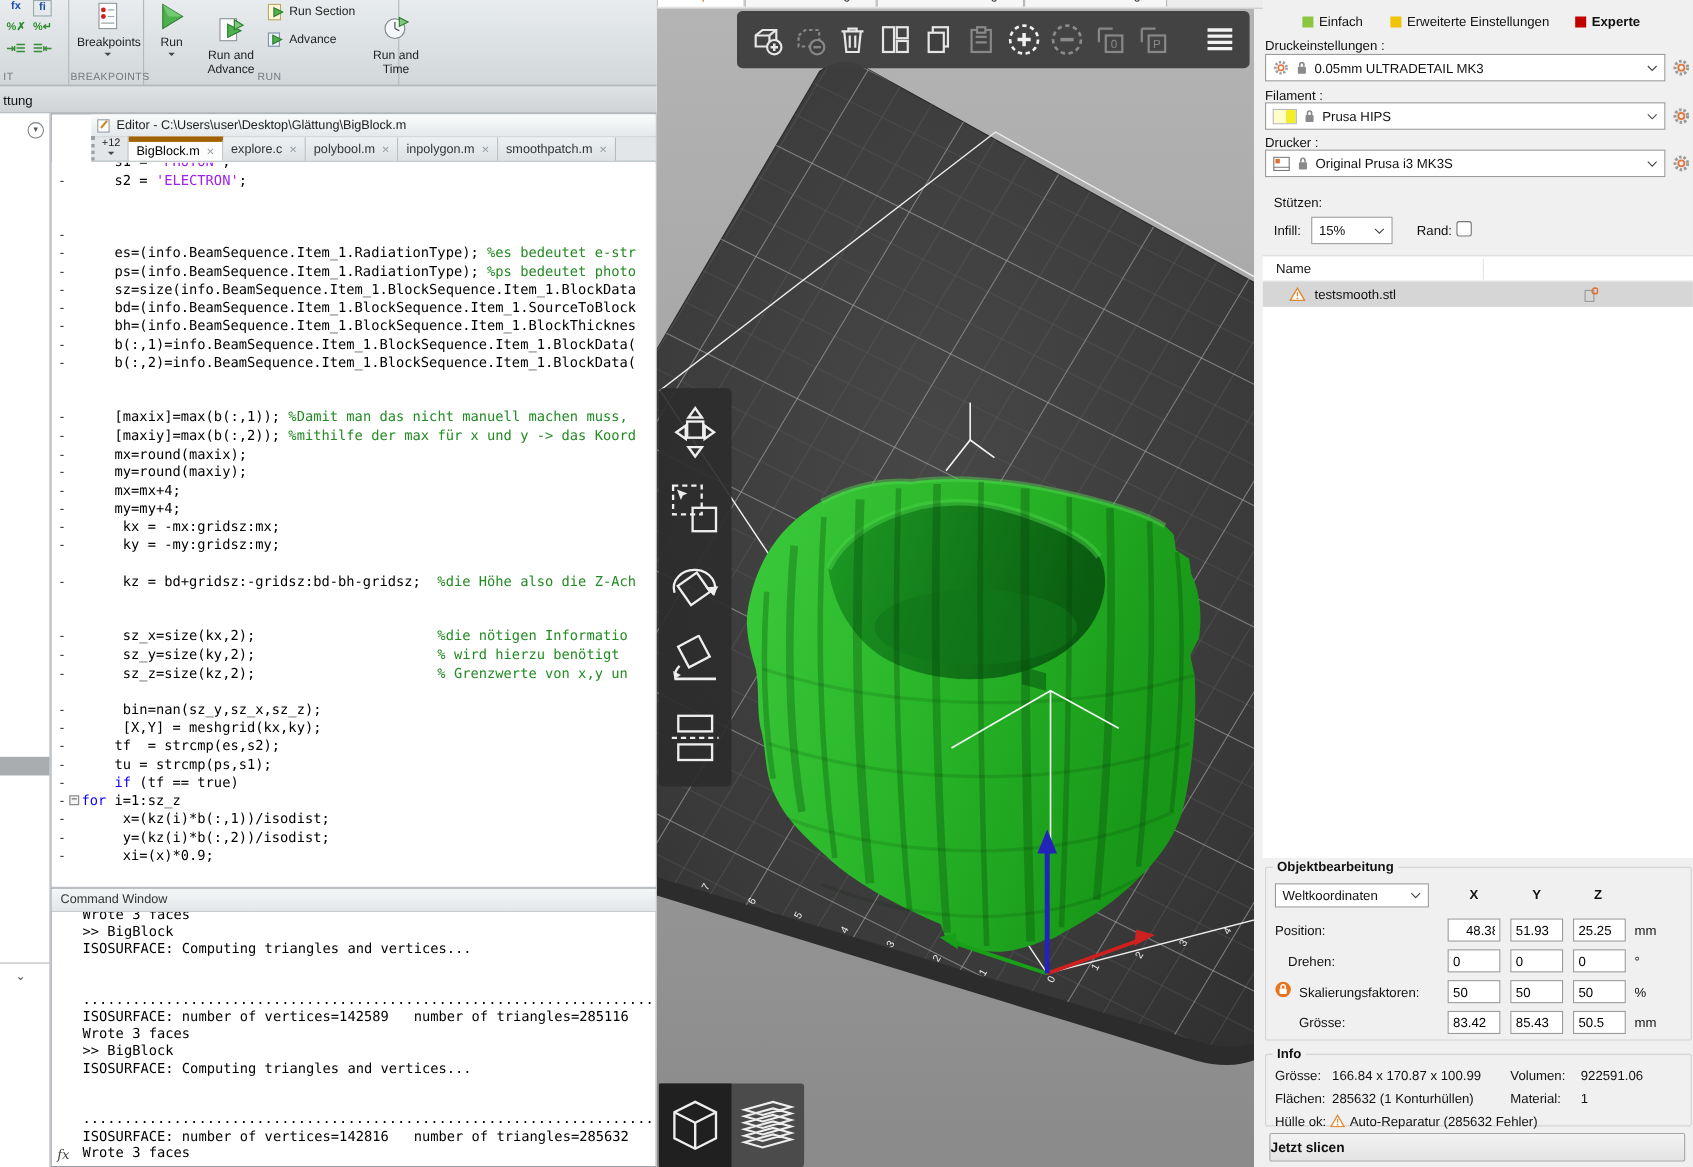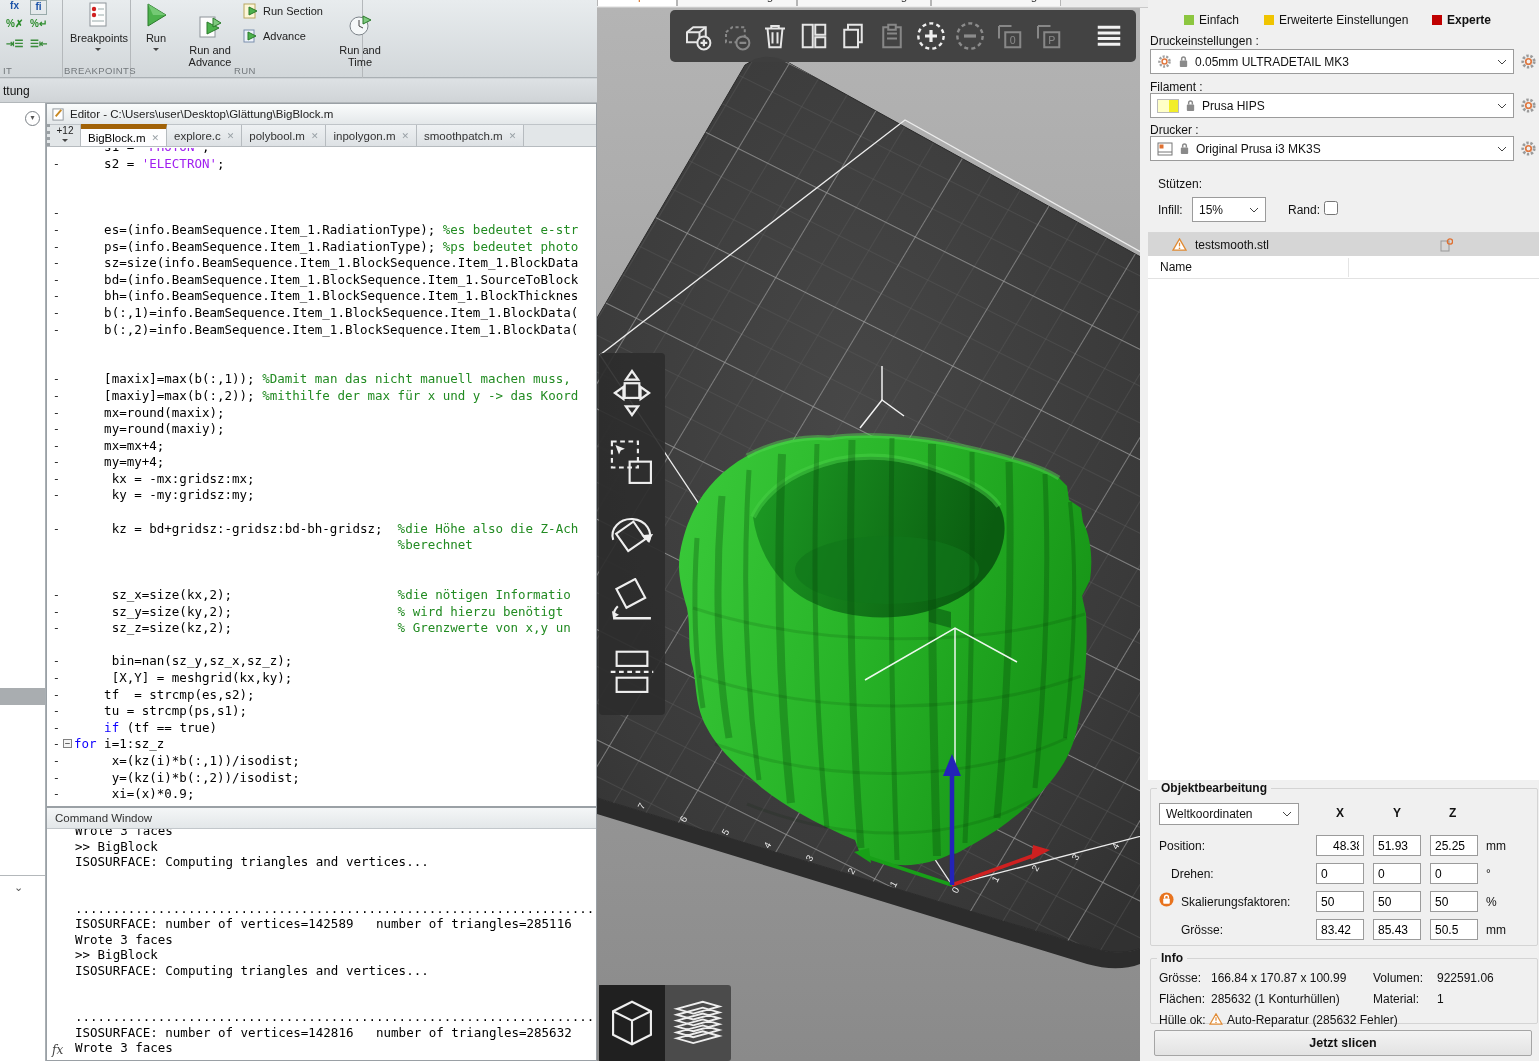--- a/index.html
+++ b/index.html
@@ -26,21 +26,21 @@
 
   #folderpanel { position:absolute; left:0; top:103px; width:46px; height:958px;
                  background:#fff; border-right:1px solid #a9afb3; }
   #folder-menu-btn { position:absolute; right:5px; top:8px; width:15px; height:15px; border:1.5px solid #7a8085;
                      border-radius:50%; font-size:8px; color:#555; text-align:center; line-height:12px; }
   #folder-sel-row { position:absolute; left:0; top:585px; width:45px; height:17px; background:#a9adb0; }
   #folder-divider { position:absolute; left:0; top:772px; width:45px; height:1px; background:#b4b8bb; }
   #folder-chev { position:absolute; left:14px; top:778px; color:#555; font-size:11px; }
 
   #editor { position:absolute; left:46px; top:103px; width:551px; height:704px;
-            background:#fff; border:1px solid #9aa0a5; }
+            background:#fff; border:1px solid #9aa0a5;padding-left:36px; }
   #editor-title { height:21px; background:linear-gradient(#fafcfc,#e4e8ea); border-bottom:1px solid #bfc4c8;
                   font-size:11.5px; color:#222; display:flex; align-items:center; gap:5px; padding-left:5px; }
   #pencil-icon { width:13px; height:13px; }
   #editor-tabbar { height:22px; background:#e2e6e8; border-bottom:1px solid #b6bbbf; display:flex; align-items:flex-end; }
   #plus-tab { width:34px; height:22px; border-right:1px solid #b6bbbf; border-left:3px dotted #9aa0a4;
               font-size:10px; text-align:center; color:#222; line-height:11px; padding-top:1px; }
   .etab { height:21px; display:flex; align-items:center; gap:6px; padding:0 7px; font-size:11.5px; color:#333;
           border-right:1px solid #b6bbbf; background:linear-gradient(#eef1f3,#dde1e4); white-space:nowrap; }
   .etab.active { background:#fdfdfe; color:#000; height:22px; border-top:5px solid #a16207; }
   .etab .x { color:#98a0a5; font-size:9px; }
@@ -108,21 +108,21 @@
 
   .groupbox { position:absolute; border:1px solid #d4d4d4; border-radius:2px; }
   .groupbox .gtitle { position:absolute; top:-8px; left:6px; background:#f0f0f0; padding:0 4px; font-weight:bold; font-size:12px; }
   .axishdr { position:absolute; top:24px; font-weight:bold; font-size:12px; }
   .vbox { position:absolute; width:48px; height:21px; background:#fff; border:1px solid #9b9b9b; font-size:12px;
           padding:0 4px; font-family:"Liberation Sans",sans-serif; }
   .rowlab { position:absolute; font-size:12px; }
   .unit { position:absolute; font-size:12px; }
 
   #slicebtn { position:absolute; left:6px; top:1030px; width:378px; height:26px; background:linear-gradient(#f3f3f3,#e3e3e3);
-              border:1px solid #a5a5a5; border-radius:2px; font-weight:bold; font-size:12.5px; text-align:center; line-height:24px; }
+              border:1px solid #a5a5a5; border-radius:2px; font-weight:bold; font-size:12.5px; line-height:24px; }
 
   .lockic { display:inline-block; }
   svg text { font-family:"Liberation Sans",sans-serif; }
 </style>
 </head>
 <body>
 
 <div id="screen">
 
   <div id="matlab">
@@ -269,21 +269,20 @@
           <div class="code-row"><span class="gutter">-</span><span class="foldc"></span><span><span class="tok-t">    [maxix]=max(b(:,1)); </span><span class="tok-c">%Damit man das nicht manuell machen muss,</span></span></div>
           <div class="code-row"><span class="gutter">-</span><span class="foldc"></span><span><span class="tok-t">    [maxiy]=max(b(:,2)); </span><span class="tok-c">%mithilfe der max für x und y -&gt; das Koord</span></span></div>
           <div class="code-row"><span class="gutter">-</span><span class="foldc"></span><span><span class="tok-t">    mx=round(maxix);</span></span></div>
           <div class="code-row"><span class="gutter">-</span><span class="foldc"></span><span><span class="tok-t">    my=round(maxiy);</span></span></div>
           <div class="code-row"><span class="gutter">-</span><span class="foldc"></span><span><span class="tok-t">    mx=mx+4;</span></span></div>
           <div class="code-row"><span class="gutter">-</span><span class="foldc"></span><span><span class="tok-t">    my=my+4;</span></span></div>
           <div class="code-row"><span class="gutter">-</span><span class="foldc"></span><span><span class="tok-t">     kx = -mx:gridsz:mx;</span></span></div>
           <div class="code-row"><span class="gutter">-</span><span class="foldc"></span><span><span class="tok-t">     ky = -my:gridsz:my;</span></span></div>
           <div class="code-row"><span class="gutter"></span><span class="foldc"></span><span></span></div>
           <div class="code-row"><span class="gutter">-</span><span class="foldc"></span><span><span class="tok-t">     kz = bd+gridsz:-gridsz:bd-bh-gridsz;  </span><span class="tok-c">%die Höhe also die Z-Ach</span></span></div>
-          <div class="code-row"><span class="gutter"></span><span class="foldc"></span><span><span class="tok-t">                                           </span><span class="tok-c">%berechnet</span></span></div>
           <div class="code-row"><span class="gutter"></span><span class="foldc"></span><span></span></div>
           <div class="code-row"><span class="gutter"></span><span class="foldc"></span><span></span></div>
           <div class="code-row"><span class="gutter">-</span><span class="foldc"></span><span><span class="tok-t">     sz_x=size(kx,2);                      </span><span class="tok-c">%die nötigen Informatio</span></span></div>
           <div class="code-row"><span class="gutter">-</span><span class="foldc"></span><span><span class="tok-t">     sz_y=size(ky,2);                      </span><span class="tok-c">% wird hierzu benötigt</span></span></div>
           <div class="code-row"><span class="gutter">-</span><span class="foldc"></span><span><span class="tok-t">     sz_z=size(kz,2);                      </span><span class="tok-c">% Grenzwerte von x,y un</span></span></div>
           <div class="code-row"><span class="gutter"></span><span class="foldc"></span><span></span></div>
           <div class="code-row"><span class="gutter">-</span><span class="foldc"></span><span><span class="tok-t">     bin=nan(sz_y,sz_x,sz_z);</span></span></div>
           <div class="code-row"><span class="gutter">-</span><span class="foldc"></span><span><span class="tok-t">     [X,Y] = meshgrid(kx,ky);</span></span></div>
           <div class="code-row"><span class="gutter">-</span><span class="foldc"></span><span><span class="tok-t">    tf  = strcmp(es,s2);</span></span></div>
           <div class="code-row"><span class="gutter">-</span><span class="foldc"></span><span><span class="tok-t">    tu = strcmp(ps,s1);</span></span></div>
@@ -645,35 +644,35 @@
       <div class="combo" style="left:44px;top:197px;width:74px">
         <span>15%</span>
         <svg class="chev" width="10" height="6" viewBox="0 0 10 6">
             <polyline points="1,1 5,5 9,1" stroke="#444" fill="none"></polyline>
           </svg>
       </div>
       <div class="rowlab" style="left:140px;top:203px">Rand:</div>
       <input type="checkbox" style="position: absolute; left: 176px; top: 201px; width: 14px; height: 14px;">
 
       <div id="objlist">
+        <div id="objlist-header">
+          <span>Name</span>
+          <span id="objlist-coldiv"></span>
+        </div>
         <div id="objrow">
           <svg width="15" height="13" viewBox="0 0 16 14">
             <polygon points="8,1 15,13 1,13" fill="#fff" stroke="#e08a33" stroke-width="1.4"></polygon>
             <line x1="8" y1="5" x2="8" y2="9" stroke="#e08a33" stroke-width="1.4"></line>
               <circle cx="8" cy="11" r=".9" fill="#e08a33"></circle>
           </svg>
           <span>testsmooth.stl</span>
           <svg class="editic" width="13" height="14" viewBox="0 0 13 14">
             <rect x="1" y="3" width="8" height="10" fill="none" stroke="#999"></rect>
             <circle cx="10" cy="3.5" r="2.6" fill="none" stroke="#e07030" stroke-width="1.4"></circle>
           </svg>
-        </div>
-        <div id="objlist-header">
-          <span>Name</span>
-          <span id="objlist-coldiv"></span>
         </div>
       </div>
 
       <div class="groupbox" style="left:2px;top:788px;width:388px;height:158px">
         <span class="gtitle">Objektbearbeitung</span>
         <div class="combo" style="left:8px;top:14px;width:140px;height:22px">
           <span>Weltkoordinaten</span>
           <svg class="chev" width="10" height="6" viewBox="0 0 10 6">
               <polyline points="1,1 5,5 9,1" stroke="#444" fill="none"></polyline>
             </svg>

